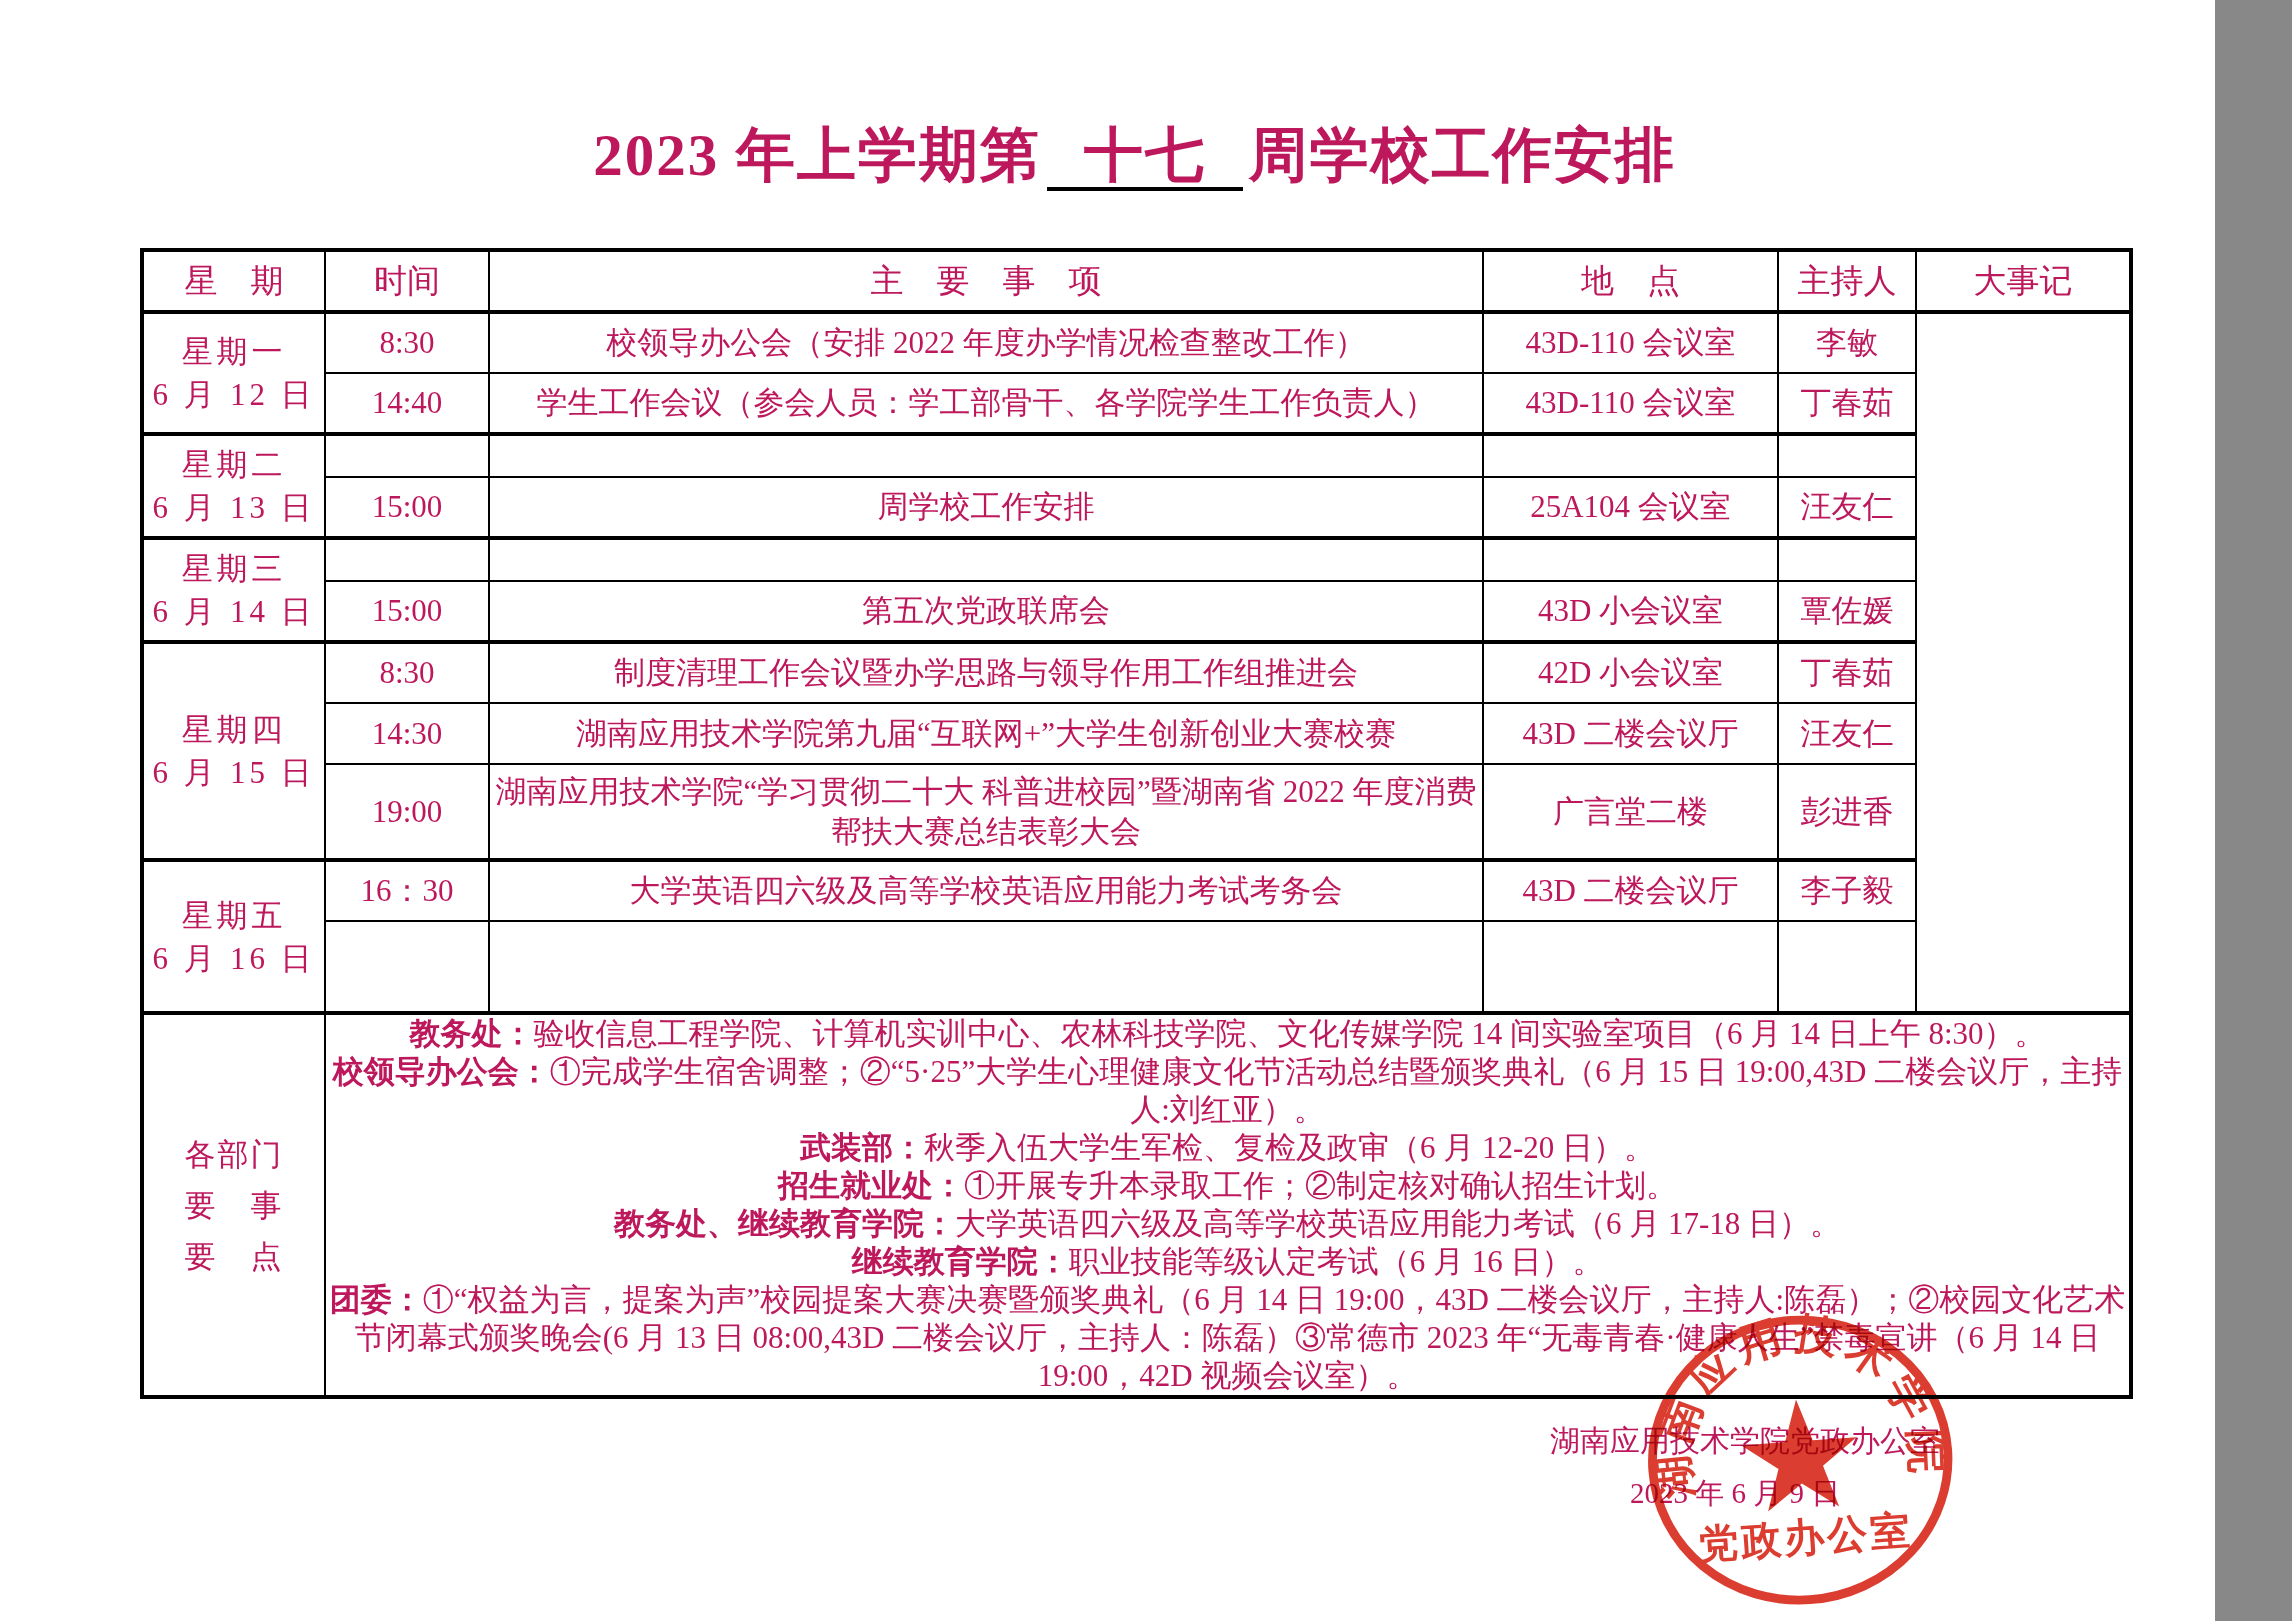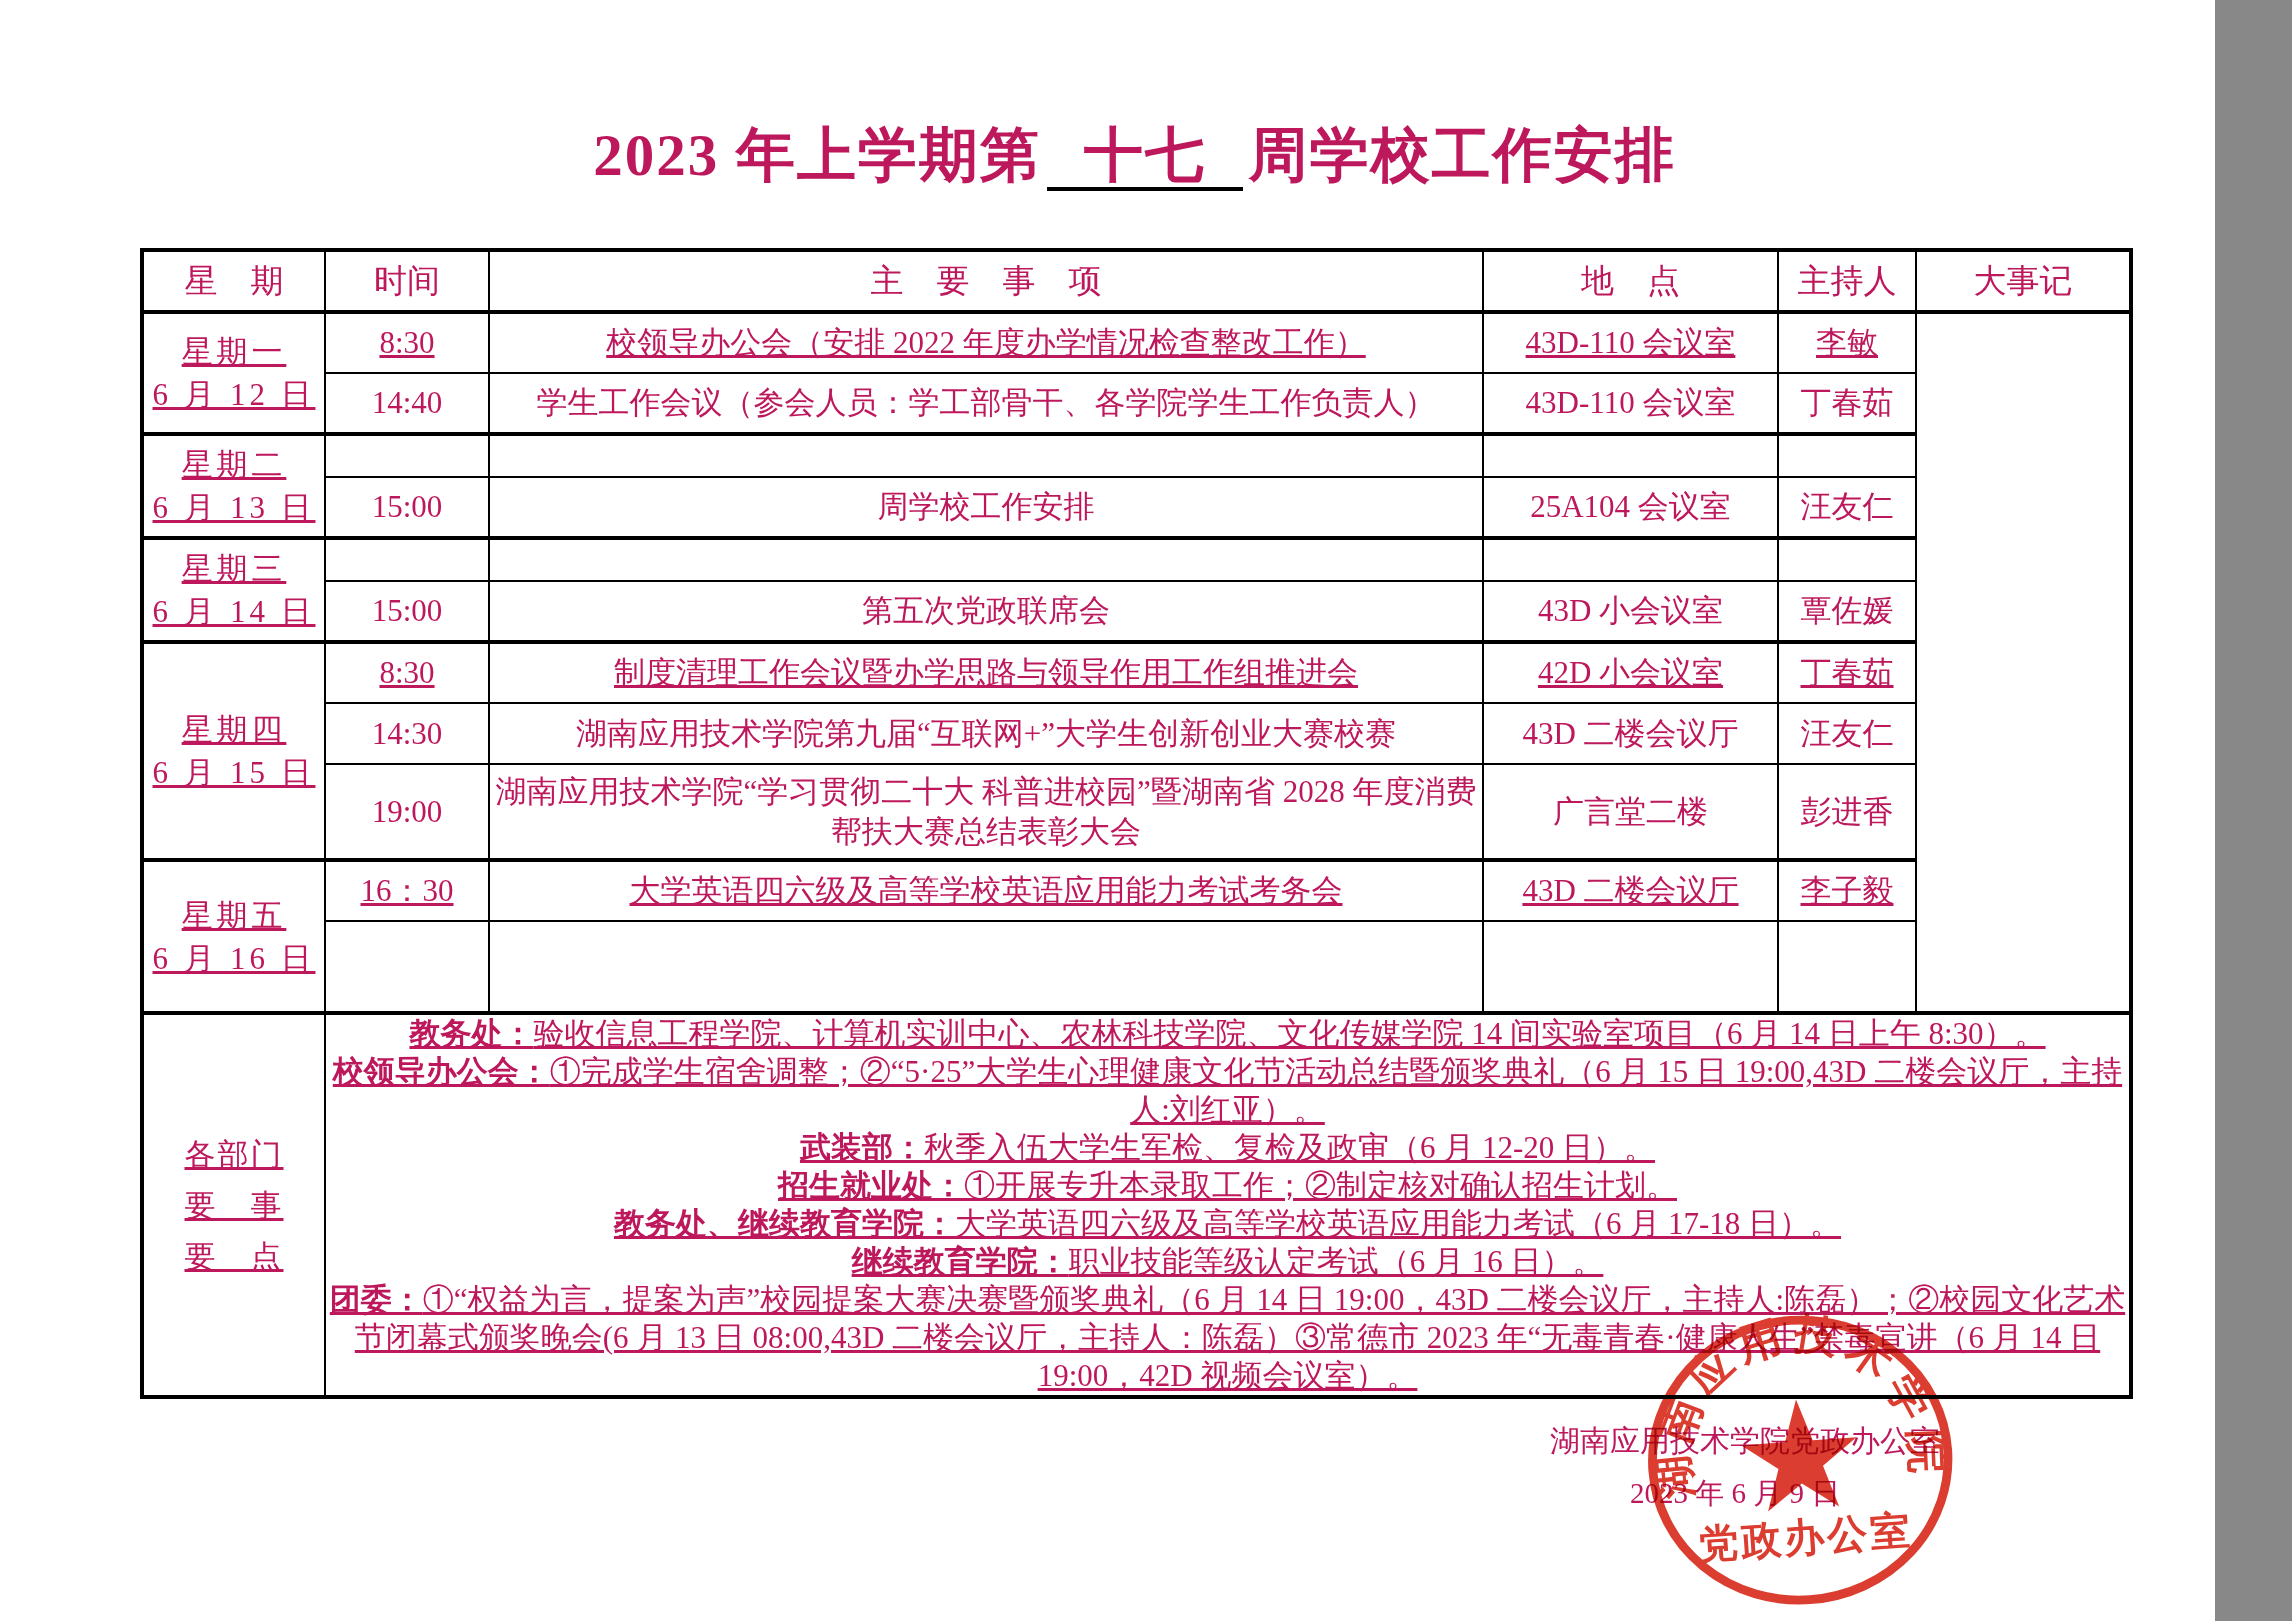--- a/index.html
+++ b/index.html
@@ -22,21 +22,21 @@
   table.sched{
     position:absolute; left:140px; top:222px; width:1989px;
     border-collapse:collapse; table-layout:fixed;
     border:4.9px solid #000;
     margin-top:26px;
   }
   table.sched td{
     border:2.9px solid #000; padding:0; text-align:center;
     font-size:31px; overflow:hidden;
   }
-  tr.grp > td{ border-top:4.9px solid #000;text-decoration:underline; }
+  tr.grp > td{ border-top:4.9px solid #000; }
   tr.hdr > td{ border-bottom:4.9px solid #000; font-size:33px; }
   td.daycell{ line-height:43px; letter-spacing:3.9px; }
   td.timecell{ font-size:32px; }
   td.itemcell{ text-align:left; padding:3.9px 9.8px 3.9px 15.7px; line-height:40px; }
   td.placecell, td.hostcell{ padding:0 3.9px; }
   td.bigevents{ background:#fff; }
   
   td.sumlabel{ line-height:51px; letter-spacing:2px; }
   td.sumbody{ text-align:left; vertical-align:middle; padding:4.9px 11.8px 4.9px 13.7px; }
   .sumbody p{ margin:0; font-size:31px; line-height:38px; }
@@ -152,21 +152,21 @@
       <td class="hostcell">丁春茹</td>
     </tr>
     <tr style="height:61px">
       <td class="timecell">14:30</td>
       <td class="itemcell">湖南应用技术学院第九届“互联网+”大学生创新创业大赛校赛</td>
       <td class="placecell">43D 二楼会议厅</td>
       <td class="hostcell">汪友仁</td>
     </tr>
     <tr style="height:96px">
       <td class="timecell">19:00</td>
-      <td class="itemcell">湖南应用技术学院“学习贯彻二十大 科普进校园”暨湖南省 2028 年度消费帮扶大赛总结表彰大会</td>
+      <td class="itemcell">湖南应用技术学院“学习贯彻二十大 科普进校园”暨湖南省 2022 年度消费帮扶大赛总结表彰大会</td>
       <td class="placecell">广言堂二楼</td>
       <td class="hostcell">彭进香</td>
     </tr>
 
     <tr class="grp" style="height:61px">
       <td class="daycell" rowspan="2">
         <div>星期五</div>
         <div>6 月 16 日</div>
       </td>
       <td class="timecell">16：30</td>

